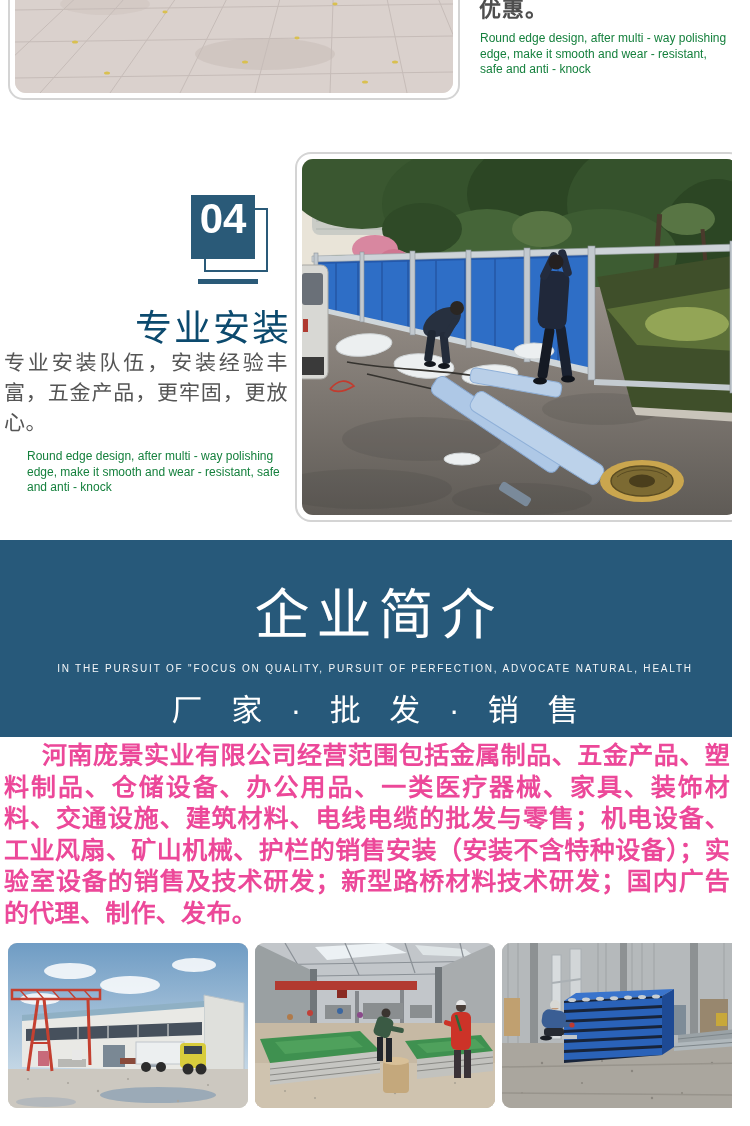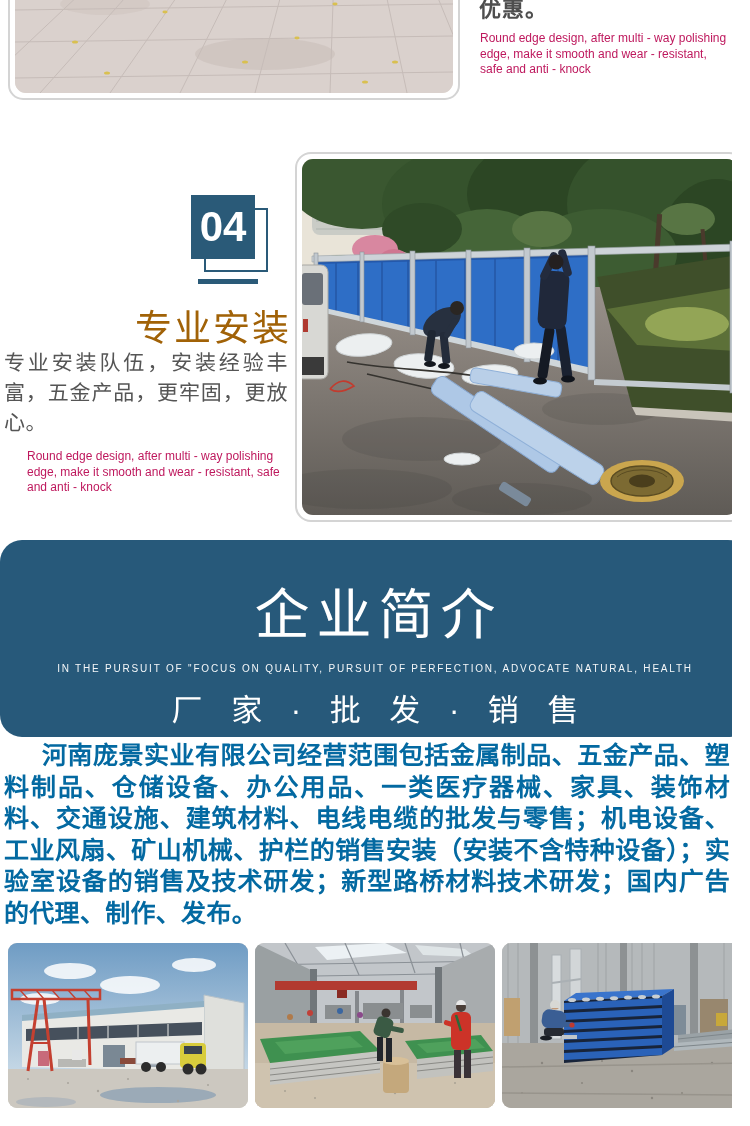--- a/index.html
+++ b/index.html
@@ -9,47 +9,47 @@
 
   
   .photo-frame{position:absolute;box-sizing:border-box;background:#fff;border:2px solid #d4d4d4;
                border-radius:16px;padding:5px;}
   .photo-clip{width:100%;height:100%;border-radius:11px;overflow:hidden;background:#e6e2dc;}
   .photo-clip svg{display:block;width:100%;height:100%;}
 
   .top-photo{left:8px;top:-65px;width:452px;height:165px;border-radius:15px;}
   .offer-tail{position:absolute;left:479px;top:-9px;font-size:22px;font-weight:600;
               color:#4e4e4e;letter-spacing:1px;}
-  .caption-en{color:#be185d;font-size:12px;line-height:15.5px;}
+  .caption-en{color:#15803d;font-size:12px;line-height:15.5px;}
   .top-caption{position:absolute;left:480px;top:31px;width:252px;}
 
   
   .badge-outline{position:absolute;left:204px;top:208px;width:60px;height:60px;
                  border:2px solid #2a5a78;background:#fff;}
   .badge{position:absolute;left:191px;top:195px;width:64px;height:64px;background:#2a5a78;
          color:#fff;font-size:42px;font-weight:600;display:flex;align-items:flex-end;
-         justify-content:center;line-height:1;padding-bottom:11px;box-sizing:border-box;}
+         justify-content:center;line-height:1;padding-bottom:19px;box-sizing:border-box;}
   .badge-underline{position:absolute;left:198px;top:279px;width:60px;height:5px;background:#2a5a78;}
   .install-title{position:absolute;left:0;top:298px;width:291px;margin:0;text-align:right;
-                 font-size:37px;font-weight:500;color:#a16207;letter-spacing:2px;}
+                 font-size:37px;font-weight:500;color:#0c4a6e;letter-spacing:2px;}
   .install-desc{position:absolute;left:4px;top:348px;width:284px;margin:0;font-size:21px;
                 line-height:30px;color:#555;text-align:justify;letter-spacing:.5px;}
   .install-caption{position:absolute;left:27px;top:449px;width:262px;margin:0;}
   .main-photo{left:295px;top:152px;width:450px;height:370px;}
 
   
   .banner{display:block;position:absolute;left:0;top:540px;width:750px;height:197px;
-          background:#27597a;color:#fff;text-align:center;border-radius:22px;}
+          background:#27597a;color:#fff;text-align:center;}
   .banner h2{margin:30px 0 0 0;font-size:55px;font-weight:500;letter-spacing:7px;text-indent:7px;}
   .tagline-en{margin-top:13px;font-size:10px;letter-spacing:1.8px;opacity:.95;}
   .tagline-cn{margin-top:11px;font-size:31px;font-weight:500;letter-spacing:10px;text-indent:10px;}
 
   
   .intro{position:absolute;left:4px;top:740px;width:726px;margin:0;font-size:25px;
-         line-height:31.5px;font-weight:600;color:#0369a1;text-align:justify;
+         line-height:31.5px;font-weight:600;color:#ec4899;text-align:justify;
          text-indent:38px;letter-spacing:.3px;}
 
   
   .gallery{position:absolute;left:8px;top:943px;width:734px;height:165px;display:flex;
            justify-content:space-between;}
   .g-photo{width:240px;height:165px;border-radius:9px;overflow:hidden;background:#cfcbc4;}
   .g-photo svg{display:block;width:100%;height:100%;}
 </style>
 </head>
 <body>

